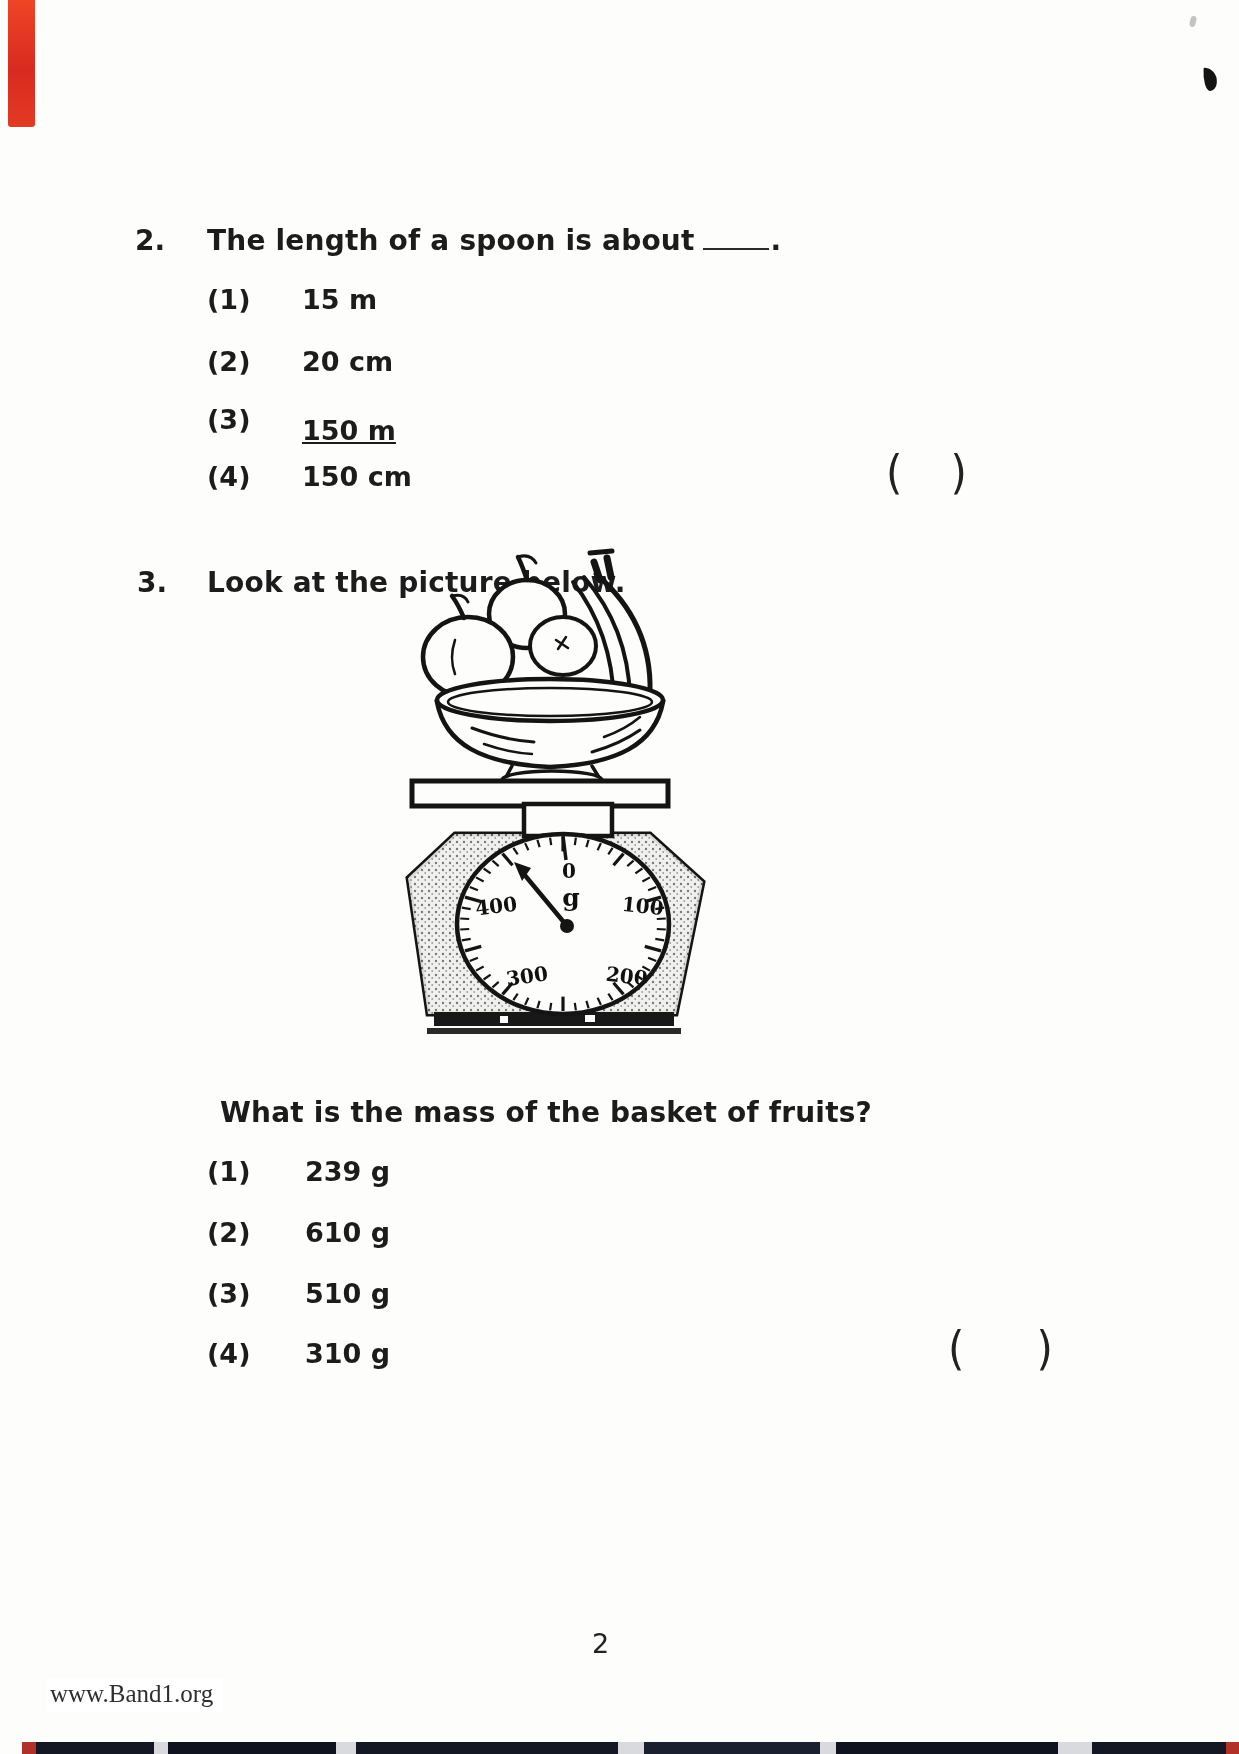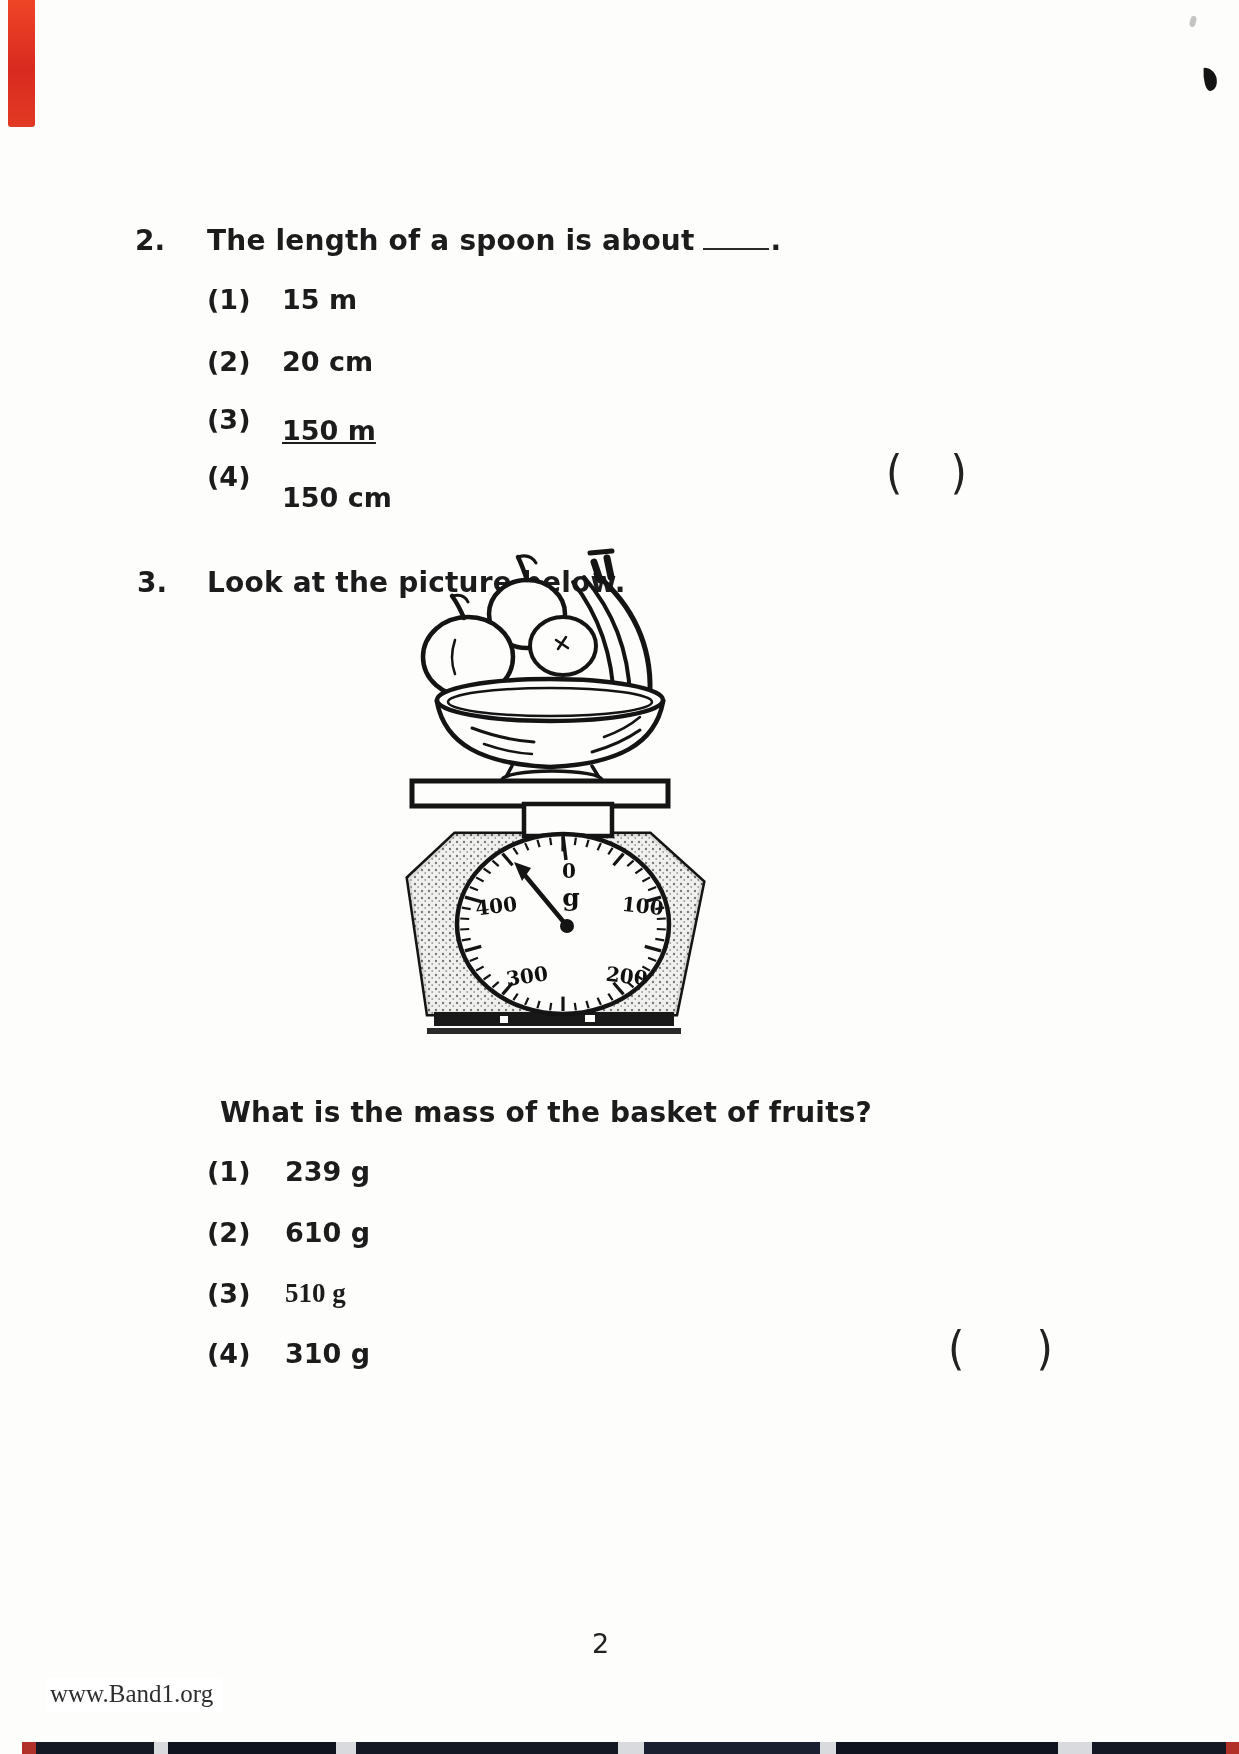--- a/index.html
+++ b/index.html
@@ -2,21 +2,21 @@
 <html><head>
 <meta charset="utf-8">
 <style>
   html,body{margin:0;padding:0;background:#e9e9e9;}
   .page{position:relative;width:1239px;height:1754px;background:#fdfdfb;
         font-family:"DejaVu Sans",sans-serif;color:#1c1c1c;overflow:hidden;margin:0 auto;}
   .abs{position:absolute;}
   .qnum{font-size:28px;font-weight:600;}
   .qtext{font-size:28px;font-weight:700;letter-spacing:.2px;}
   .optnum{font-size:27px;font-weight:600;}
-  .optval{font-size:27px;font-weight:600;}
+  .optval{font-size:27px;font-weight:600;margin-left:20px;}
   .blank{display:inline-block;width:66px;border-bottom:2.5px solid #2a2a2a;height:24px;
          vertical-align:baseline;margin:0 2px 0 8px;}
   .bracket-pair{display:flex;font-size:42px;font-weight:400;color:#222;
                 transform:scaleY(1.08);letter-spacing:0;}
   .bracket-pair span{display:block;}
   .red-bar{background:linear-gradient(180deg,#ef4526 0%,#d92a20 55%,#e23a24 100%);
            border-radius:0 0 3px 3px;}
   .stray{width:14px;height:23px;background:#141414;
          border-radius:10% 90% 45% 55% / 5% 60% 40% 95%;transform:rotate(3deg);}
   .smudge{width:6px;height:11px;background:#c4c4c4;border-radius:40%;transform:rotate(14deg);}
@@ -49,21 +49,21 @@
   <div class="abs optnum" style="left:207px;top:284px;">(1)</div>
   <div class="abs optval" style="left:282px;top:284px;">15 m</div>
 
   <div class="abs optnum" style="left:207px;top:346px;">(2)</div>
   <div class="abs optval" style="left:282px;top:346px;">20 cm</div>
 
   <div class="abs optnum" style="left:207px;top:404px;">(3)</div>
   <div class="abs optval" style="left:282px;top:415px;text-decoration:underline;">150 m</div>
 
   <div class="abs optnum" style="left:207px;top:461px;">(4)</div>
-  <div class="abs optval" style="left:282px;top:482px;text-align:center;">150 cm</div>
+  <div class="abs optval" style="left:282px;top:461px;text-align:center;">150 cm</div>
 
   <div class="abs bracket-pair" style="left:886px;top:448px;gap:48px;">
     <span>(</span>
     <span>)</span>
   </div>
 
   <div class="abs qnum" style="left:137px;top:566px;">3.</div>
   <div class="abs qtext" style="left:207px;top:566px;">Look at the picture below.</div>
 
   <svg class="abs" style="left:365px;top:540px;" width="345" height="505" viewBox="365 540 345 505">
@@ -195,21 +195,21 @@
 
   <div class="abs qtext" style="left:220px;top:1096px;">What is the mass of the basket of fruits?</div>
 
   <div class="abs optnum" style="left:207px;top:1156px;">(1)</div>
   <div class="abs optval" style="left:285px;top:1156px;">239 g</div>
 
   <div class="abs optnum" style="left:207px;top:1217px;">(2)</div>
   <div class="abs optval" style="left:285px;top:1217px;">610 g</div>
 
   <div class="abs optnum" style="left:207px;top:1278px;">(3)</div>
-  <div class="abs optval" style="left:285px;top:1278px;font-family:Liberation Serif, serif;">510 g</div>
+  <div class="abs optval" style="left:285px;top:1278px;">510 g</div>
 
   <div class="abs optnum" style="left:207px;top:1338px;">(4)</div>
   <div class="abs optval" style="left:285px;top:1338px;">310 g</div>
 
   <div class="abs bracket-pair" style="left:948px;top:1324px;gap:72px;">
     <span>(</span>
     <span>)</span>
   </div>
 
   <div class="abs pagenum" style="left:592px;top:1628px;">2</div>

